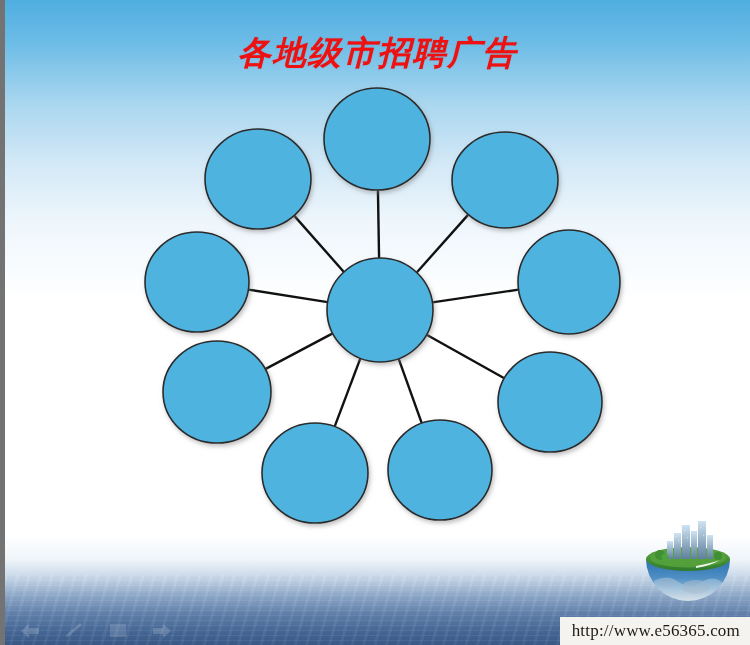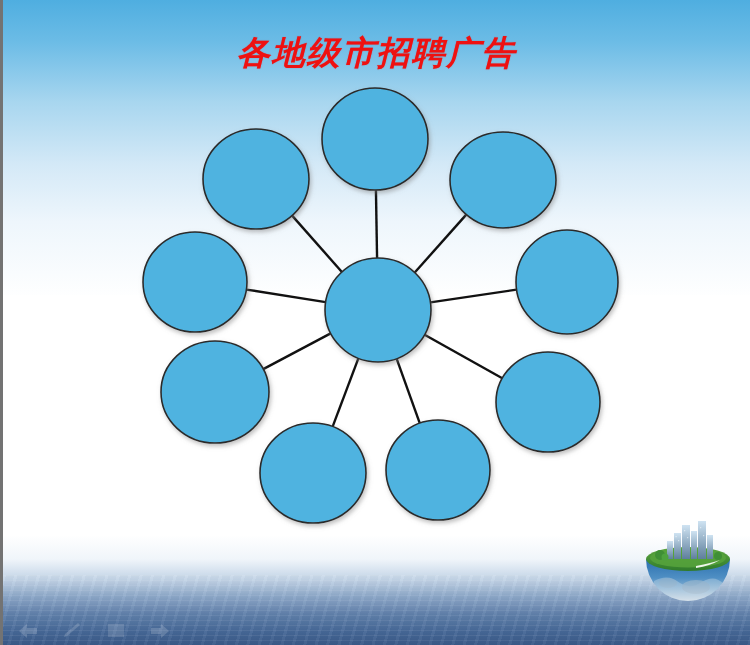--- a/index.html
+++ b/index.html
@@ -6,21 +6,21 @@
     margin: 0;
     padding: 0;
     background: #ffffff;
   }
   #slide {
     position: relative;
     width: 750px;
     height: 645px;
     overflow: hidden;
     background: #ffffff;
-    border-left: 3px solid #737373;
+    border-left: 5px solid #737373;
     box-sizing: border-box;
     font-family: "Liberation Sans", sans-serif;
   }
 
   
   .bg-sky {
     position: absolute;
     left: 0; top: 0;
     width: 100%;
     height: 300px;
@@ -279,14 +279,15 @@
           <rect x="69" y="24" width="1.2" height="1.2"></rect>
         </g>
       </g>
 
       <circle cx="26" cy="44" r="5" fill="#3f8f35"></circle>
       <circle cx="31" cy="46" r="3.5" fill="#4ea33f"></circle>
       <circle cx="84" cy="45" r="4" fill="#3f8f35"></circle>
     </svg>
   </div>
 
+  <div class="watermark">http://www.e56365.com</div>
 
 </div>
 
 </body></html>

